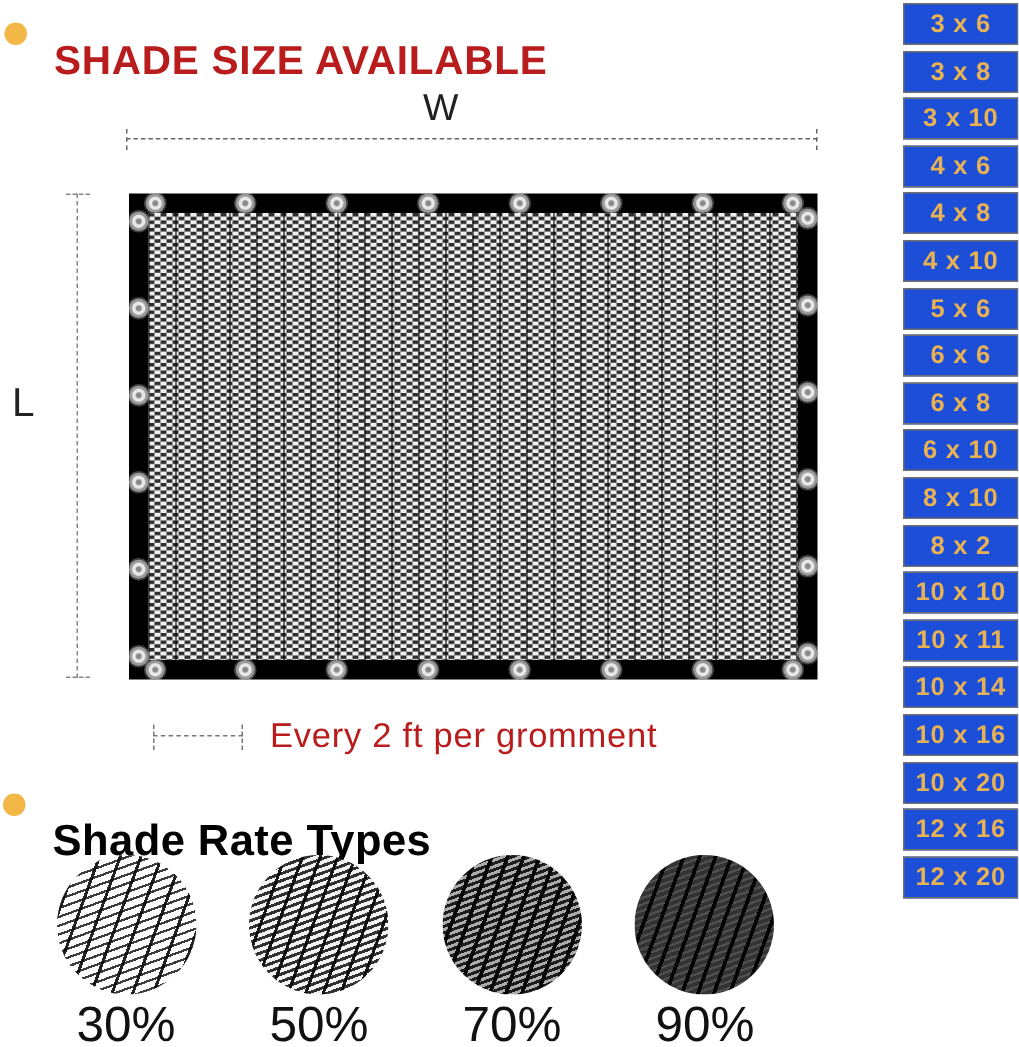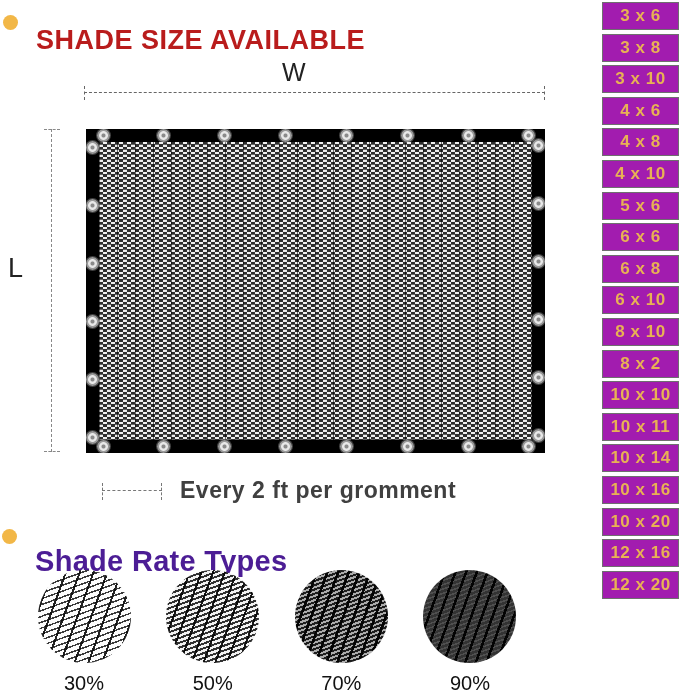--- a/index.html
+++ b/index.html
@@ -4,21 +4,21 @@
 <style>
   html,body{margin:0;padding:0;background:#ffffff;}
   .page{
     position:relative;width:679px;height:698px;background:#ffffff;overflow:hidden;
     font-family:"Liberation Sans", sans-serif;
   }
   .bullet{position:absolute;width:15px;height:15px;border-radius:50%;background:#F2B747;}
   .bullet-1{left:3px;top:15px;}
   .title-1{left:36px;top:7px;font-size:27px;letter-spacing:0.5px;color:#b91c1c;font-weight:bold;position:absolute;}
   .bullet-2{left:2px;top:529px;}
-  .title-2{left:35px;top:521px;font-size:29px;letter-spacing:0.3px;color:#4c1d95;font-weight:bold;position:absolute;}
+  .title-2{left:35px;top:521px;font-size:29px;letter-spacing:0.3px;color:#000000;font-weight:bold;position:absolute;}
 
   
   .w-label{position:absolute;left:282px;top:58px;font-size:25px;color:#222;}
   .w-line{position:absolute;left:84px;top:92px;width:461px;height:0;border-top:1px dashed #666;}
   .w-line::before,.w-line::after{content:"";position:absolute;top:-7px;height:14px;border-left:1px dashed #666;}
   .w-line::before{left:0;} .w-line::after{right:0;}
   .l-label{position:absolute;left:8px;top:253px;font-size:27px;color:#222;}
   .l-line{position:absolute;left:51px;top:129px;height:323px;width:0;border-left:1px dashed #888;}
   .l-line::before,.l-line::after{content:"";position:absolute;left:-8px;width:16px;border-top:1px dashed #888;}
   .l-line::before{top:0;} .l-line::after{bottom:0;}
@@ -38,48 +38,48 @@
   .grommet{
     position:absolute;width:13px;height:13px;border-radius:50%;
     background:radial-gradient(circle, #8a8a8a 0 1.5px, #e8e8e8 2.5px 4px, #999 4.8px 6.5px);
     box-shadow:0 0 0 1px rgba(255,255,255,0.25);
   }
 
   
   .note-bracket{position:absolute;left:102px;top:490px;width:60px;height:0;border-top:1px dashed #777;}
   .note-bracket::before,.note-bracket::after{content:"";position:absolute;top:-8px;height:17px;border-left:1px dashed #777;}
   .note-bracket::before{left:0;} .note-bracket::after{right:0;}
-  .note-text{position:absolute;left:180px;top:477px;font-size:23px;color:#404040;font-weight:700;letter-spacing:0.5px;}
+  .note-text{position:absolute;left:180px;top:477px;font-size:23px;color:#b91c1c;font-weight:400;letter-spacing:0.5px;}
 
   
   .rates{position:absolute;left:36px;top:570px;width:482px;display:flex;justify-content:space-between;}
   .rate-item{width:96px;display:flex;flex-direction:column;align-items:center;}
   .rate-circle{width:93px;height:93px;border-radius:50%;}
-  .rate-label{margin-top:6px;font-size:20px;line-height:28px;color:#111;}
+  .rate-label{margin-top:6px;font-size:33px;line-height:28px;color:#111;}
   .shade-30{background:
     repeating-linear-gradient(110deg, rgba(10,10,10,0.9) 0 2px, rgba(0,0,0,0) 2px 13px),
     repeating-linear-gradient(160deg, rgba(25,25,25,0.85) 0 1.5px, rgba(255,255,255,0) 1.5px 5.5px),
     #fdfdfd;}
   .shade-50{background:
     repeating-linear-gradient(110deg, rgba(5,5,5,0.92) 0 2px, rgba(0,0,0,0) 2px 11px),
     repeating-linear-gradient(160deg, rgba(15,15,15,0.85) 0 2px, rgba(255,255,255,0) 2px 4.5px),
     #f2f2f2;}
   .shade-70{background:
     repeating-linear-gradient(110deg, rgba(0,0,0,0.95) 0 2.5px, rgba(0,0,0,0) 2.5px 10px),
     repeating-linear-gradient(160deg, rgba(0,0,0,0.8) 0 2px, rgba(255,255,255,0.25) 2px 4px),
     #8f8f8f;}
   .shade-90{background:
     repeating-linear-gradient(110deg, rgba(0,0,0,0.95) 0 2.5px, rgba(0,0,0,0) 2.5px 10px),
     repeating-linear-gradient(160deg, rgba(255,255,255,0.14) 0 1.5px, rgba(0,0,0,0) 1.5px 4px),
     #333333;}
 
   
   .size-list{position:absolute;right:0;top:2px;width:77px;display:flex;flex-direction:column;gap:3.6px;}
   .size-box{
-    height:28px;box-sizing:border-box;background:#a21caf;border:1px solid #6f6f6f;
+    height:28px;box-sizing:border-box;background:#1d4ed8;border:1px solid #6f6f6f;
     color:#E8B254;font-weight:bold;font-size:17px;letter-spacing:0.5px;
     display:flex;align-items:center;justify-content:center;
   }
 </style>
 </head>
 <body>
 
 <div class="page">
 
   <span class="bullet bullet-1"></span>

